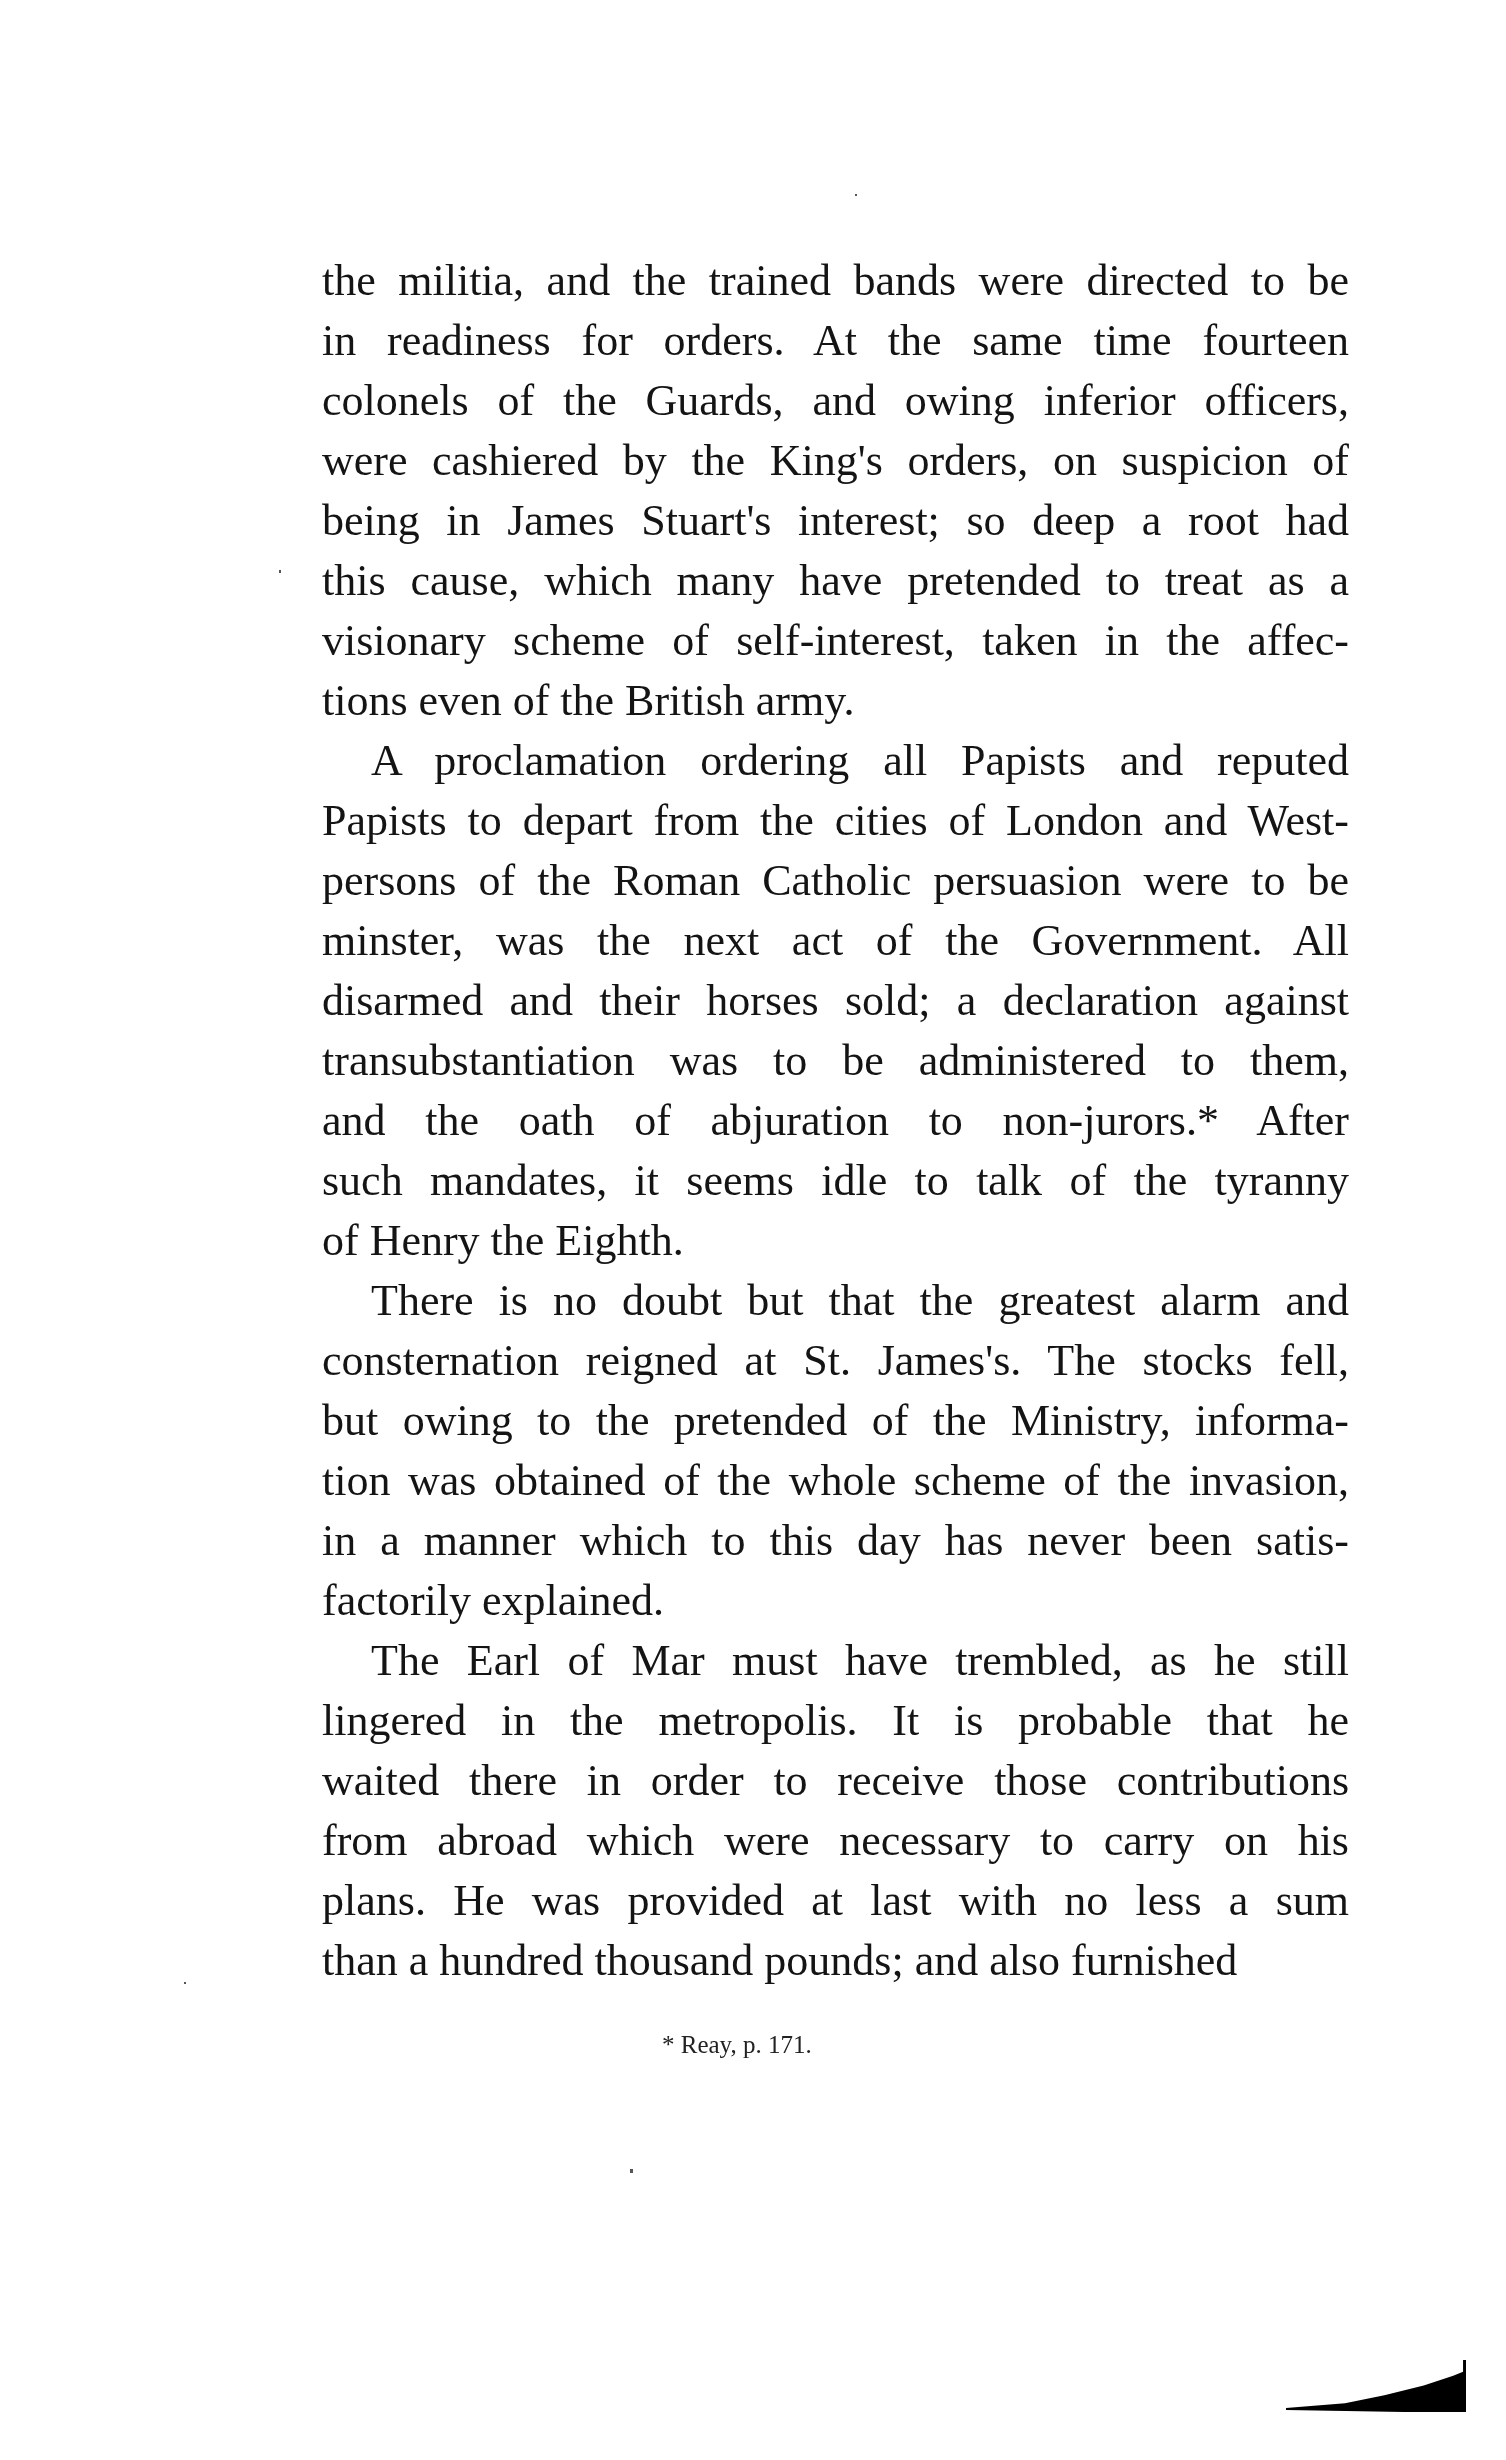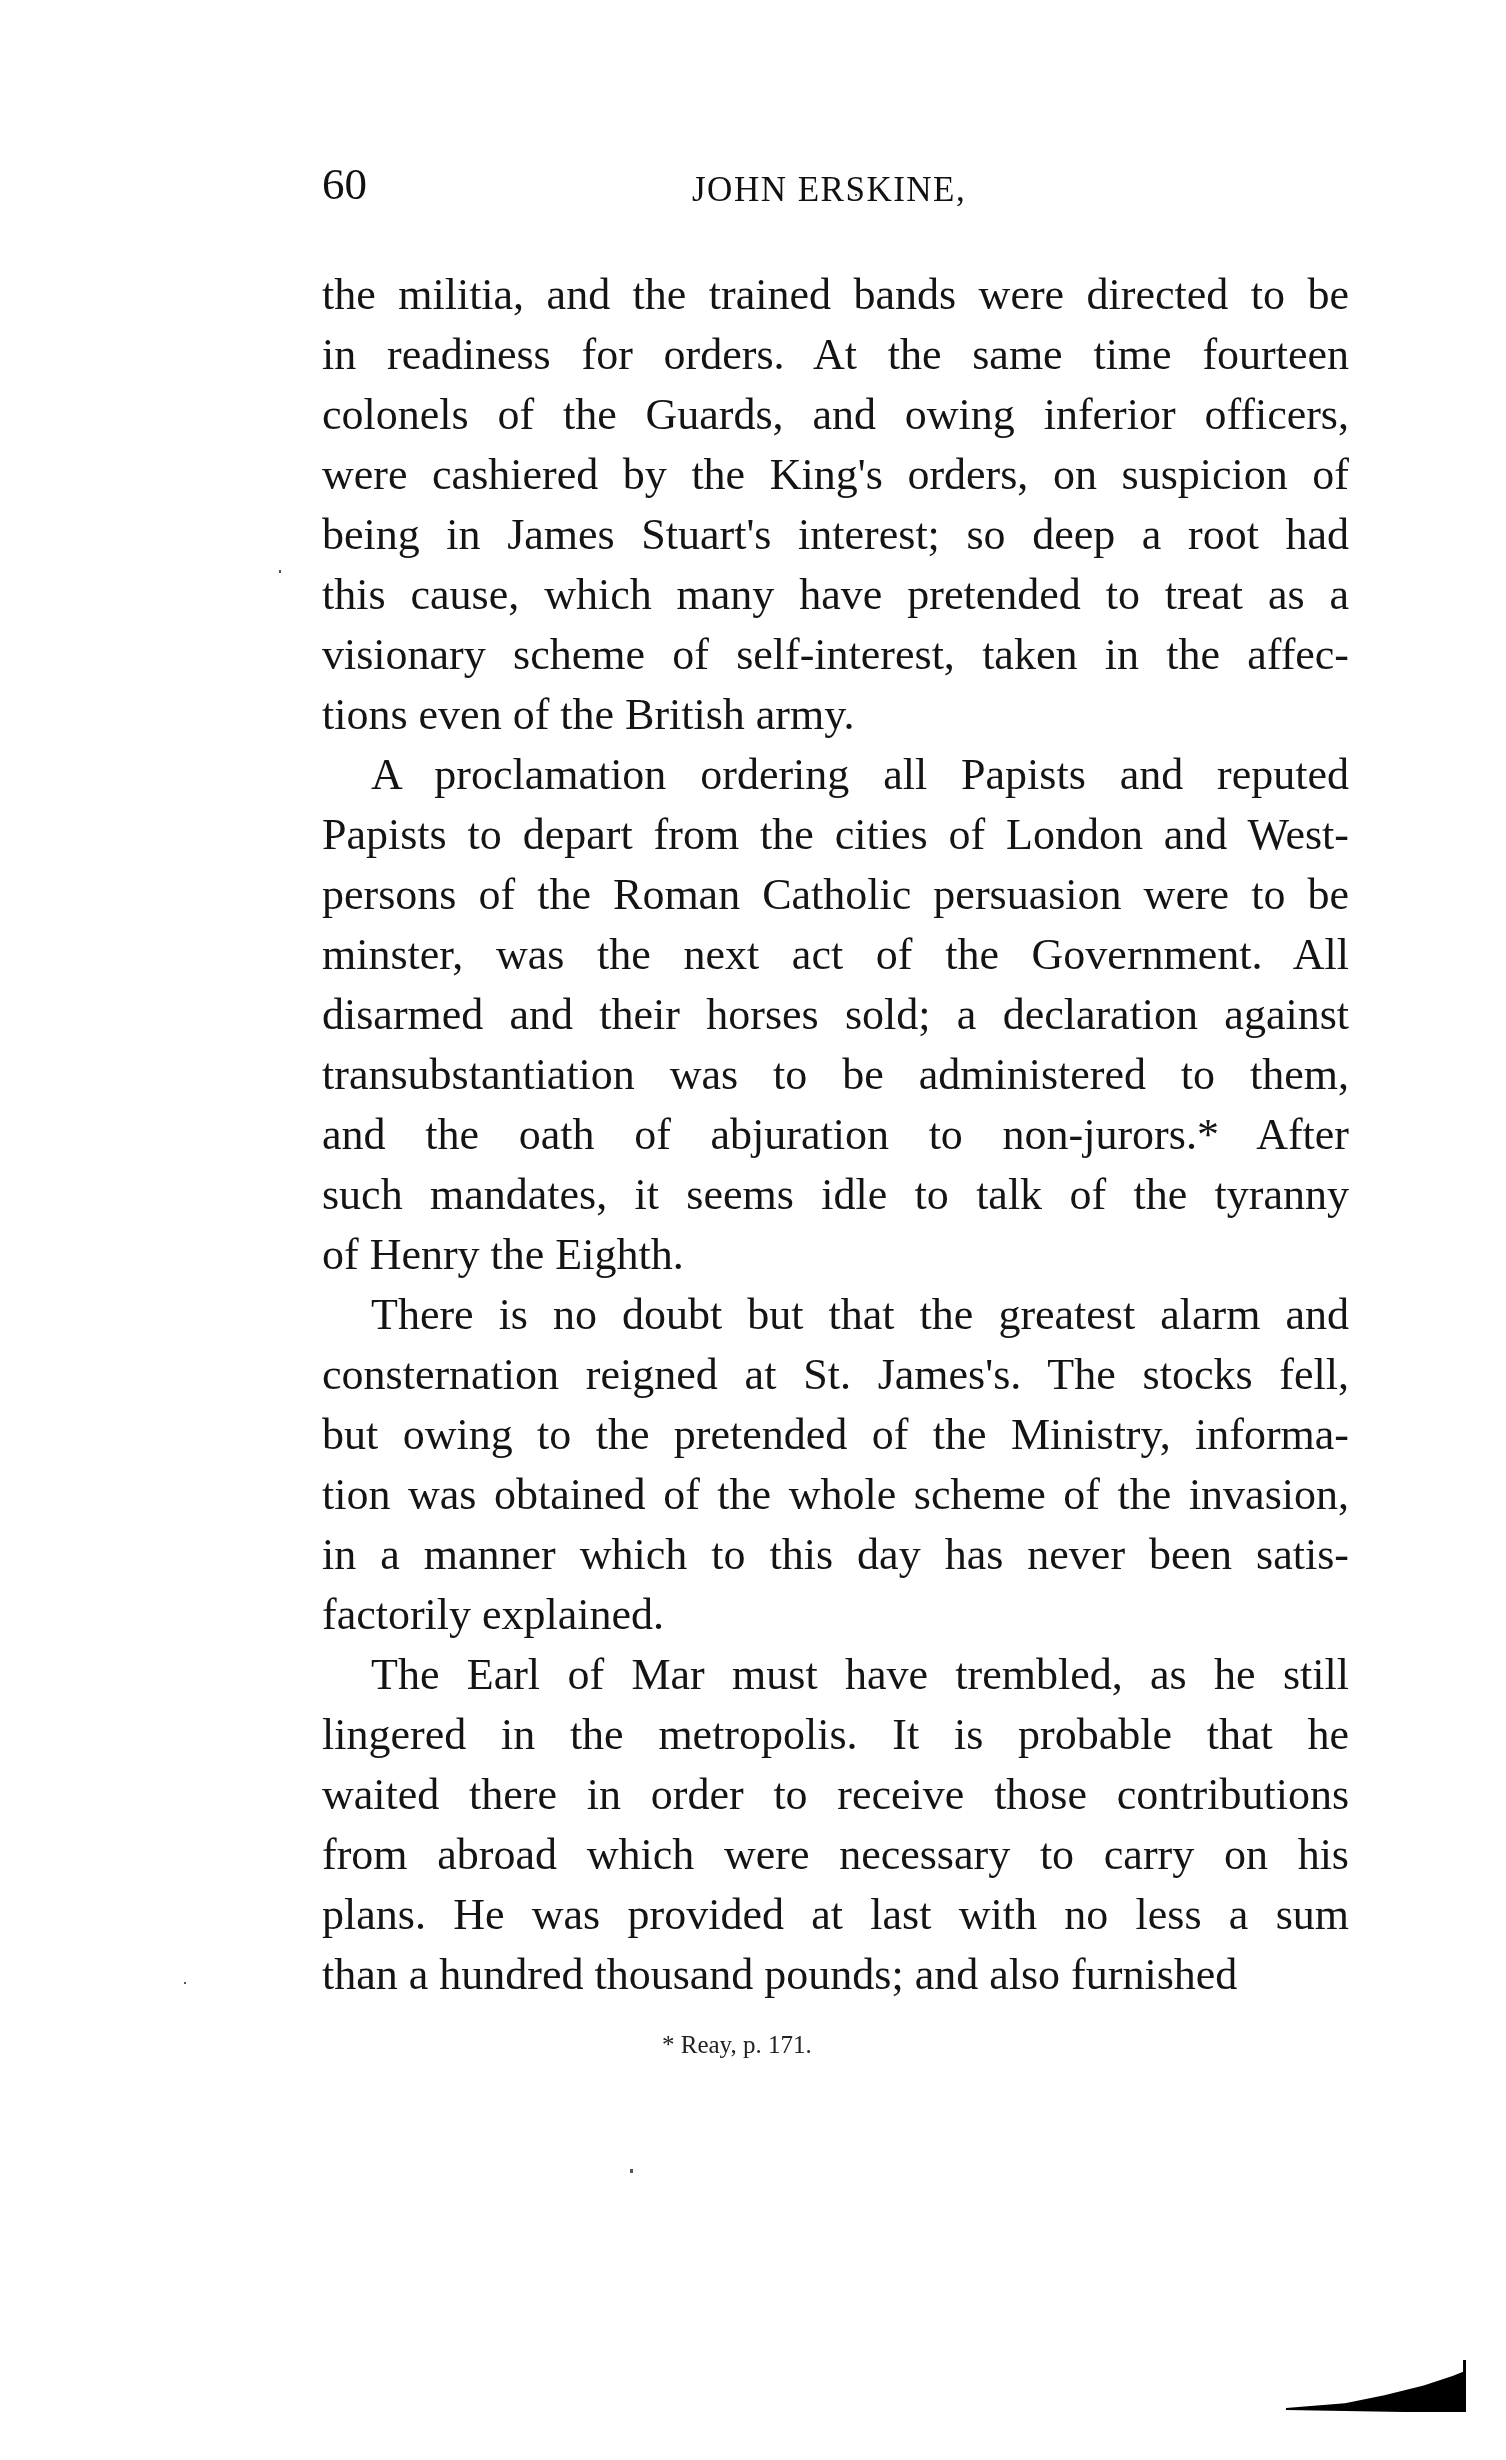--- a/index.html
+++ b/index.html
@@ -1,39 +1,35 @@
 <!DOCTYPE html>
 <html><head>
 <meta charset="utf-8">
 <style>
   html, body { margin: 0; padding: 0; background: #ffffff; }
   body { width: 1506px; height: 2461px; position: relative; overflow: hidden; }
   .page { position: absolute; left: 0; top: 0; width: 1506px; height: 2461px; background: #ffffff; }
   .running-head { position: absolute; top: 158px; left: 322px; width: 1027px; height: 59px; }
   .page-number { position: absolute; left: 0; top: 3.9px; font-family: "Liberation Serif", "DejaVu Serif", serif; font-size: 45px; color: #111; line-height: 45px; }
   .running-title { position: absolute; left: 370px; top: 11.8px; font-family: "Liberation Serif", "DejaVu Serif", serif; font-size: 35px; letter-spacing: 1.5px; color: #111; line-height: 39px; white-space: nowrap; }
-  .body-text { position: absolute; left: 322px; top: 265px; width: 1027px; }
+  .body-text { position: absolute; left: 322px; top: 251px; width: 1027px; }
   .line { display: block; height: 60px; line-height: 60px; font-family: "Liberation Serif", "DejaVu Serif", serif; font-size: 44px; color: #141414; text-align: justify; text-align-last: justify; white-space: nowrap; overflow: visible; }
   .line.indent { padding-left: 49px; text-decoration: underline; }
   .line.last { text-align-last: left; }
   .line span.j { display: inline-block; width: 100%; text-align: justify; text-align-last: justify; white-space: normal; }
   .line.last span.j { text-align-last: left; }
   .footnote { position: absolute; top: 2023px; left: 662px; font-family: "Liberation Serif", "DejaVu Serif", serif; font-size: 25px; color: #222; line-height: 43px; white-space: nowrap; }
   .ink-smudge { position: absolute; left: 1286px; top: 2360px; width: 180px; height: 52px; }
   .speck { position: absolute; width: 2px; height: 3px; background: #555; }
 </style>
 </head>
 <body>
 
 <div class="page">
 
-  <div class="running-head">
-    <span class="page-number">60</span>
-    <span class="running-title">JOHN ERSKINE,</span>
-  </div>
 
   <div class="body-text" id="body-text">
       <div class="line"><span class="j">the militia, and the trained bands were directed to be</span></div>
       <div class="line"><span class="j">in readiness for orders.  At the same time fourteen</span></div>
       <div class="line"><span class="j">colonels of the Guards, and owing inferior officers,</span></div>
       <div class="line"><span class="j">were cashiered by the King's orders, on suspicion of</span></div>
       <div class="line"><span class="j">being in James Stuart's interest; so deep a root had</span></div>
       <div class="line"><span class="j">this cause, which many have pretended to treat as a</span></div>
       <div class="line"><span class="j">visionary scheme of self-interest, taken in the affec-</span></div>
       <div class="line last"><span class="j">tions even of the British army.</span></div>

